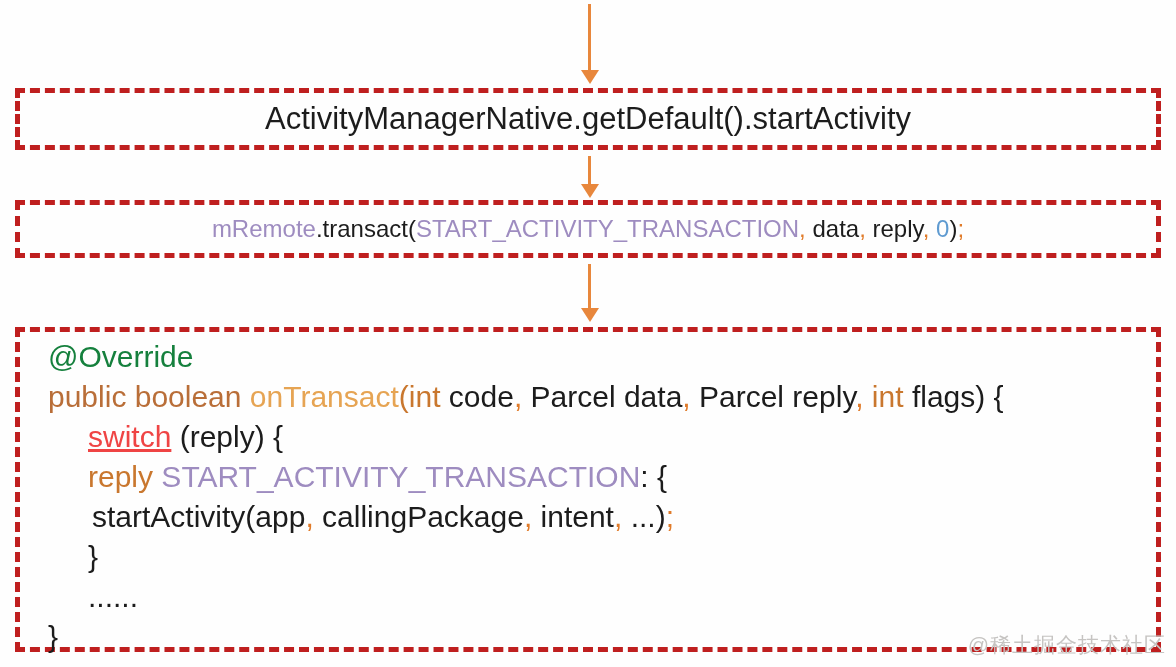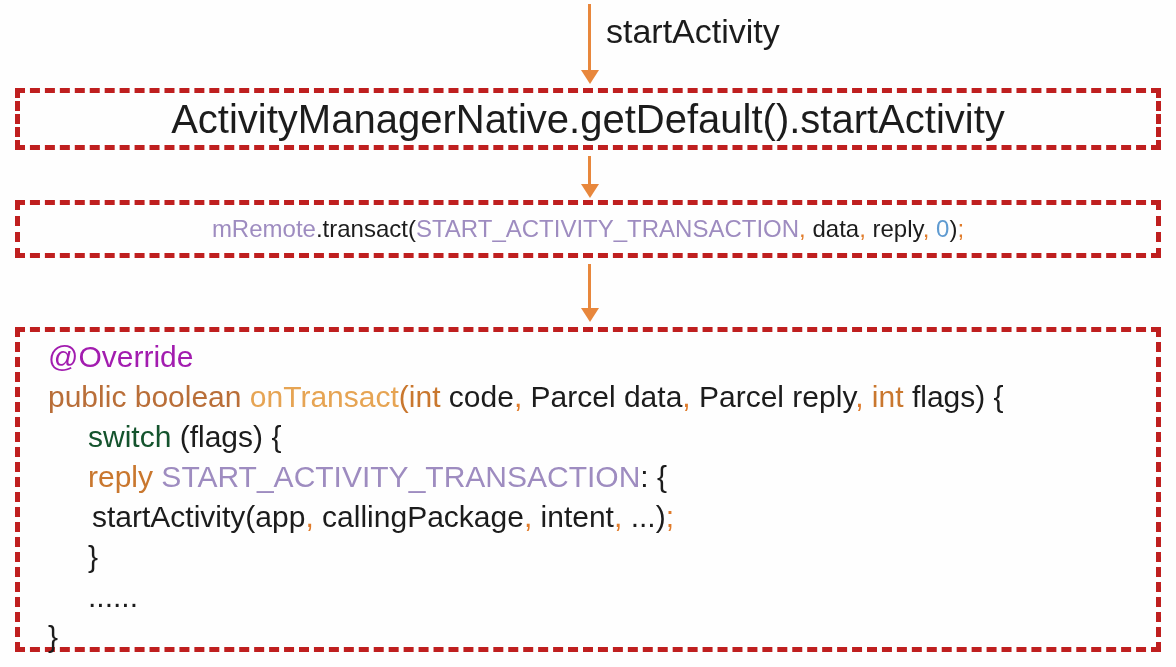--- a/index.html
+++ b/index.html
@@ -43,21 +43,21 @@
     position:absolute;
     left:15px;
     width:1146px;
     border:5px dashed var(--border-red);
     box-sizing:border-box;
     background:transparent;
   }
   .box-1{
     top:88px;height:62px;
     display:flex;align-items:center;justify-content:center;
-    font-size:40px;color:var(--text);
+    font-size:31px;color:var(--text);
   }
   .box-2{
     top:200px;height:58px;
     display:flex;align-items:center;justify-content:center;
     font-size:24px;color:var(--text);
     white-space:pre;
   }
   .box-3{
     top:327px;height:325px;
     font-size:30px;
@@ -77,39 +77,39 @@
     color:#c6c4c2;
     letter-spacing:1px;
   }
 </style>
 </head>
 <body>
 
 <div class="stage">
 
   <div class="v-arrow arrow-1"></div>
-  <div class="arrow-label">startActivity</div>
 
   <div class="dashed-box box-1">
     <span>ActivityManagerNative.getDefault().startActivity</span>
   </div>
 
   <div class="v-arrow arrow-2"></div>
 
   <div class="dashed-box box-2">
     <span><span style="color: rgb(158, 140, 192);">mRemote</span><span style="color: rgb(28, 28, 28);">.transact(</span><span style="color: rgb(158, 140, 192);">START_ACTIVITY_TRANSACTION</span><span style="color: rgb(224, 123, 42);">,</span><span style="color: rgb(28, 28, 28);"> data</span><span style="color: rgb(224, 123, 42);">,</span><span style="color: rgb(28, 28, 28);"> reply</span><span style="color: rgb(224, 123, 42);">,</span><span style="color: rgb(95, 155, 209);"> 0</span><span style="color: rgb(28, 28, 28);">)</span><span style="color: rgb(224, 123, 42);">;</span></span>
   </div>
 
   <div class="v-arrow arrow-3"></div>
 
   <div class="dashed-box box-3">
-      <div class="code-line indent-0"><span style="color: #a21caf;">@Override</span></div>
+      <div class="code-line indent-0"><span style="color: #15803d;">@Override</span></div>
       <div class="code-line indent-0"><span style="color: rgb(185, 110, 56);">public boolean </span><span style="color: rgb(230, 164, 83);">onTransact</span><span style="color: rgb(201, 119, 46);">(int</span><span style="color: rgb(28, 28, 28);"> code</span><span style="color: rgb(224, 123, 42);">,</span><span style="color: rgb(28, 28, 28);"> Parcel data</span><span style="color: rgb(224, 123, 42);">,</span><span style="color: rgb(28, 28, 28);"> Parcel reply</span><span style="color: rgb(224, 123, 42);">,</span><span style="color: rgb(201, 119, 46);"> int</span><span style="color: rgb(28, 28, 28);"> flags) {</span></div>
-      <div class="code-line indent-1"><span style="color: #14532d;">switch</span><span style="color: rgb(28, 28, 28);"> (flags) {</span></div>
+      <div class="code-line indent-1"><span style="color: #ef4444; text-decoration: underline;">switch</span><span style="color: rgb(28, 28, 28);"> (reply) {</span></div>
       <div class="code-line indent-1"><span style="color: rgb(201, 119, 46);">reply</span><span style="color: rgb(158, 140, 192);"> START_ACTIVITY_TRANSACTION</span><span style="color: rgb(28, 28, 28);">: {</span></div>
       <div class="code-line indent-2"><span style="color: rgb(28, 28, 28);">startActivity(app</span><span style="color: rgb(224, 123, 42);">,</span><span style="color: rgb(28, 28, 28);"> callingPackage</span><span style="color: rgb(224, 123, 42);">,</span><span style="color: rgb(28, 28, 28);"> intent</span><span style="color: rgb(224, 123, 42);">,</span><span style="color: rgb(28, 28, 28);"> ...)</span><span style="color: rgb(224, 123, 42);">;</span></div>
       <div class="code-line indent-1"><span style="color: rgb(28, 28, 28);">}</span></div>
       <div class="code-line indent-1"><span style="color: rgb(28, 28, 28);">......</span></div>
       <div class="code-line indent-0"><span style="color: rgb(28, 28, 28);">}</span></div>
     </div>
 
+  <div class="watermark">@稀土掘金技术社区</div>
 
 </div>
 
 </body></html>

